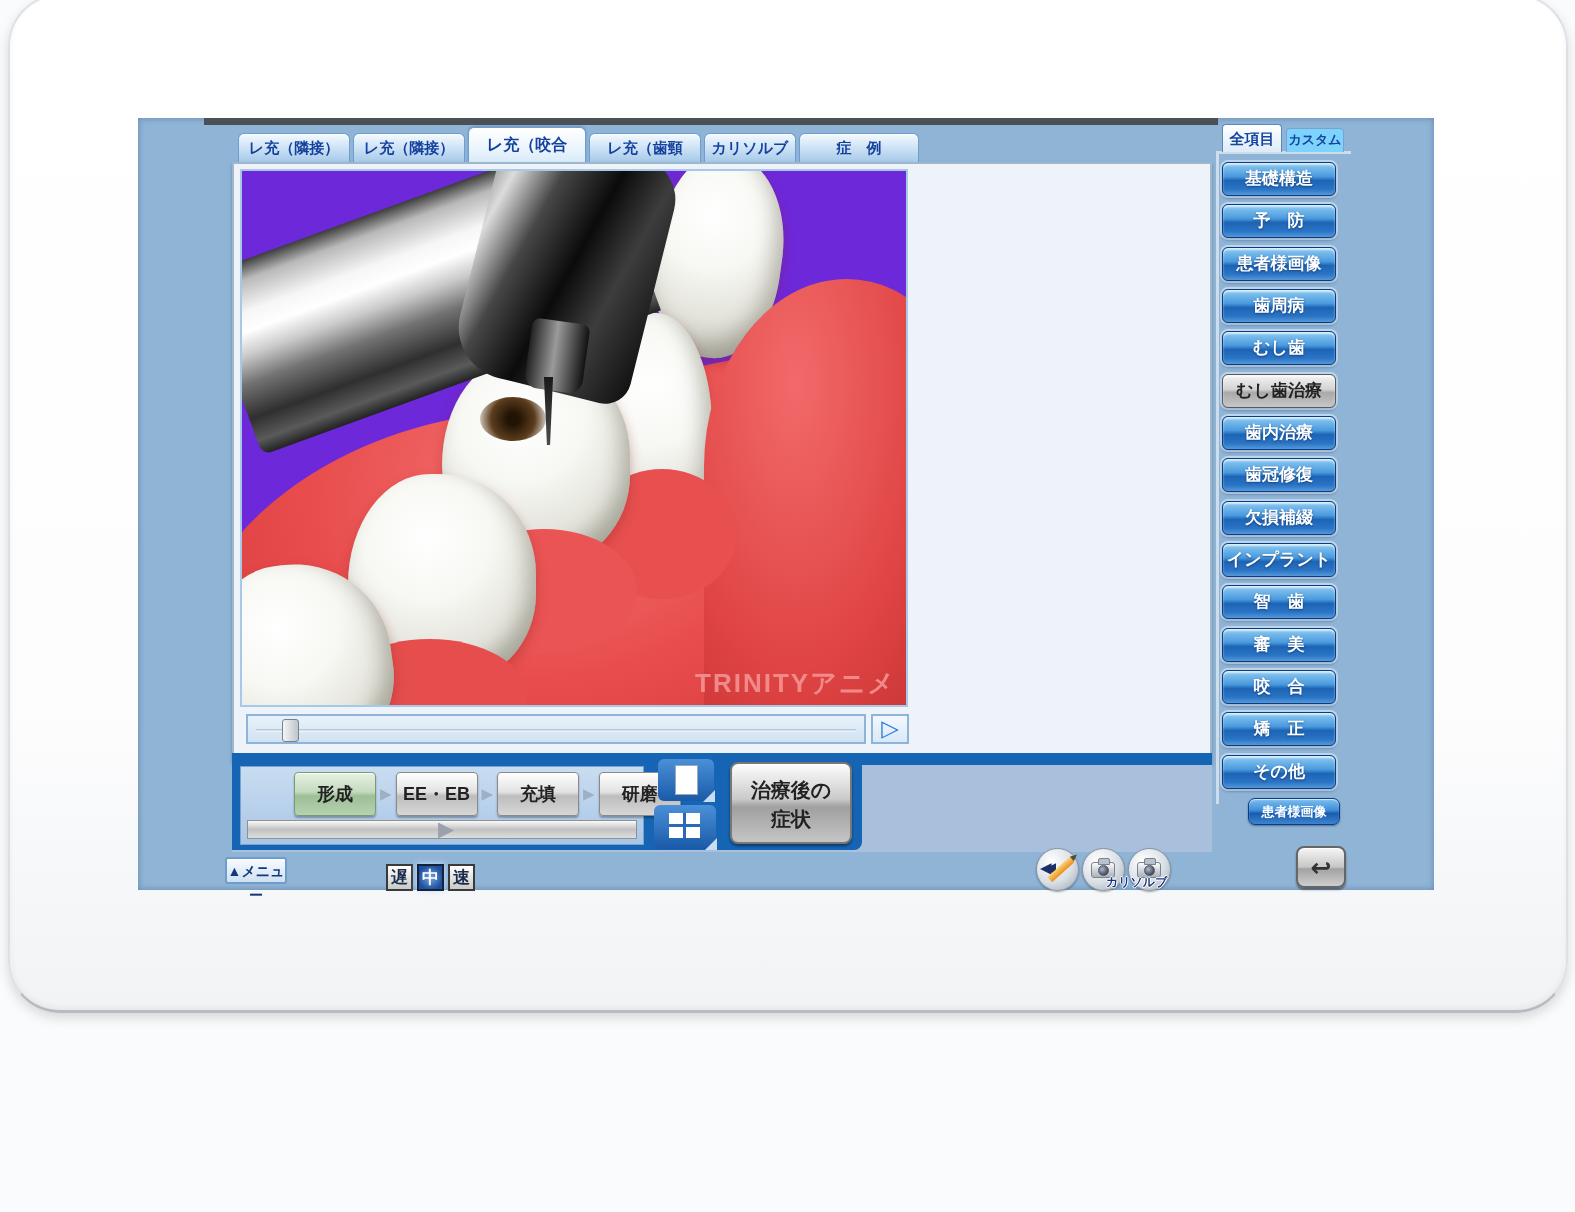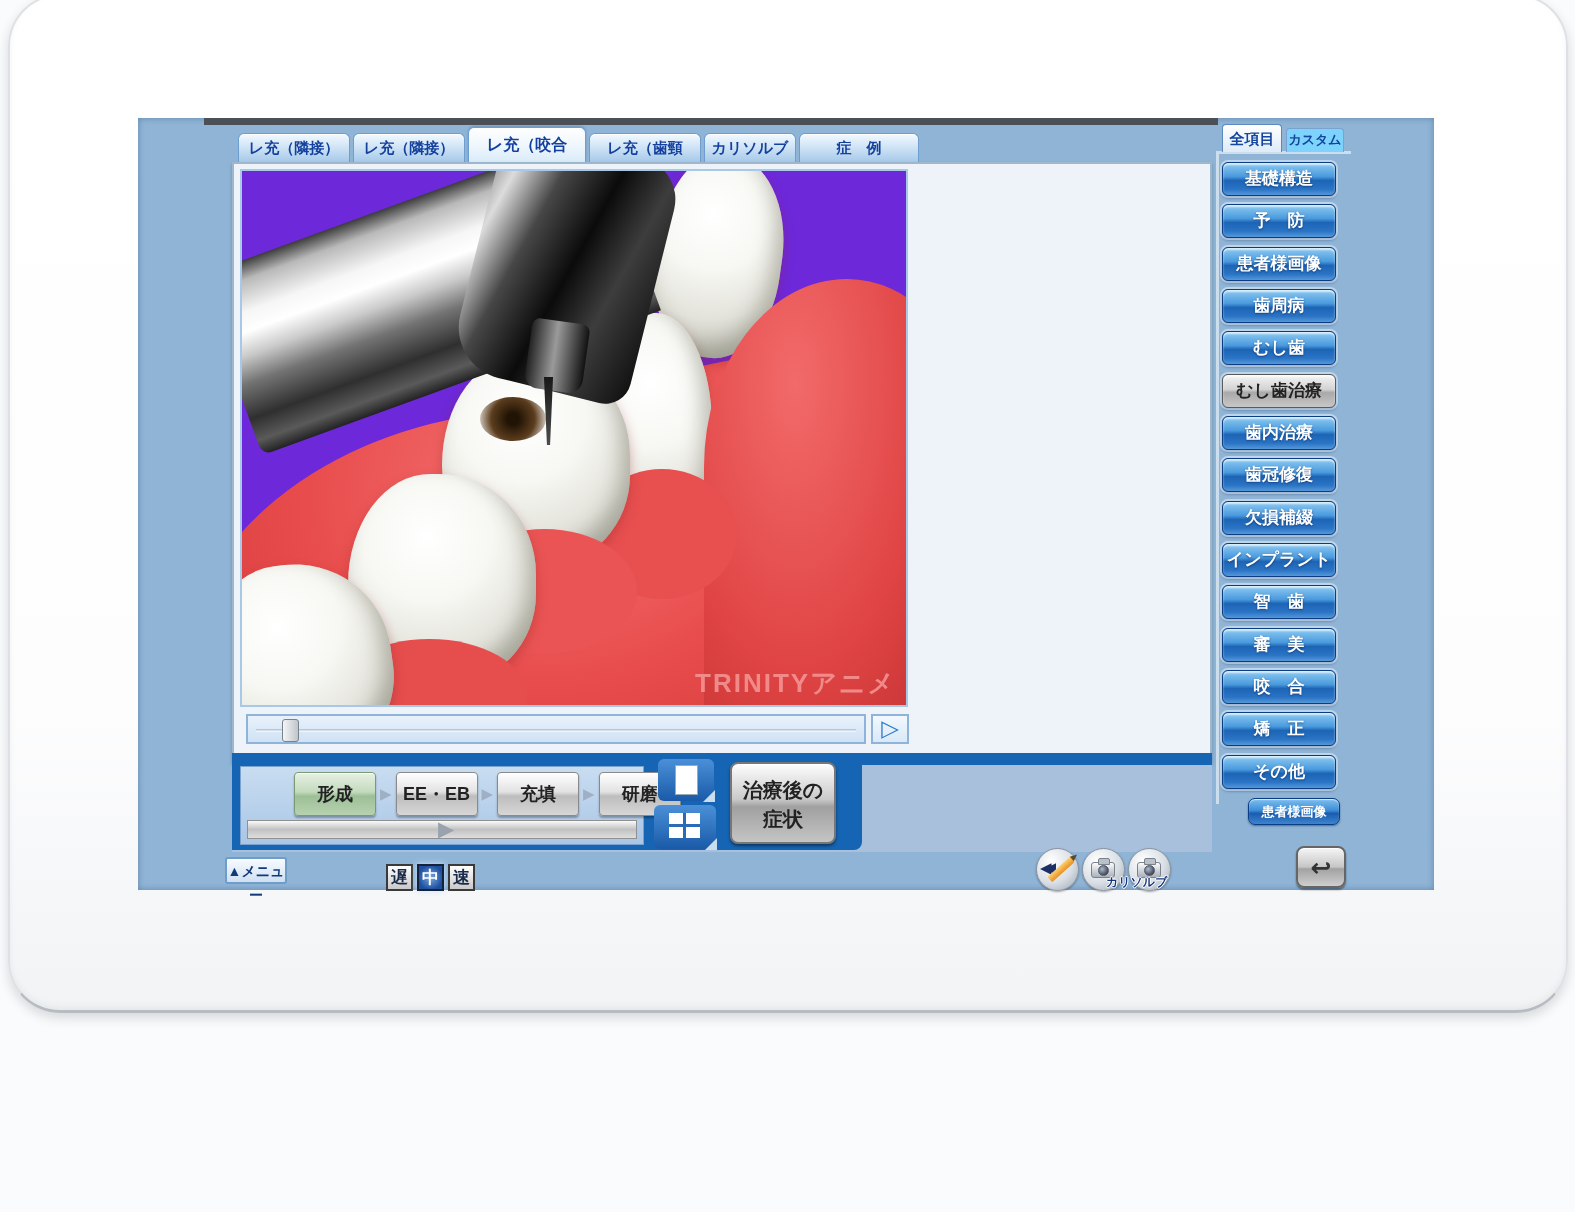--- a/index.html
+++ b/index.html
@@ -104,21 +104,21 @@
   .view-icons{position:absolute;left:420px;top:6px;width:66px;height:88px;}
   .vi{position:absolute;background:linear-gradient(180deg,#4a90d8,#1a5aa8);border-radius:6px;}
   .vi-fold{position:absolute;right:-1px;bottom:-1px;width:0;height:0;
     border-left:12px solid transparent;border-bottom:12px solid #c9ddf1;}
   .vi1{left:6px;top:0;width:56px;height:42px;}
   .vi1 .sq{position:absolute;left:17px;top:6px;width:21px;height:28px;background:#fff;border:1px solid #9ab;}
   .vi2{left:2px;top:46px;width:62px;height:44px;}
   .vi2 .grid{position:absolute;left:15px;top:8px;width:31px;height:25px;background:#fff;
     background-image:linear-gradient(#2a6ab8,#2a6ab8),linear-gradient(#2a6ab8,#2a6ab8);
     background-size:3px 100%,100% 3px;background-position:center center;background-repeat:no-repeat;}
-  .post-btn{position:absolute;left:498px;top:9px;width:106px;height:82px;box-sizing:border-box;
+  .post-btn{position:absolute;left:498px;top:9px;width:122px;height:82px;box-sizing:border-box;
     background:linear-gradient(180deg,#fdfdfd,#cacaca 45%,#a0a0a0 55%,#c5c5c5);
     border:2px solid #777;border-radius:8px;box-shadow:inset 0 1px 0 #fff,0 2px 3px rgba(0,0,0,.45);
     color:#222;font-size:20px;font-weight:bold;text-align:center;padding-top:12px;line-height:1.45;cursor:pointer;}
 
   
   .menu-btn{position:absolute;left:225px;top:857px;width:62px;height:27px;box-sizing:border-box;
     background:linear-gradient(180deg,#f8fbff,#cfe0f2);border:2px solid #6f9cc8;border-radius:3px;
     color:#123a7a;font-size:14px;font-weight:bold;text-align:center;line-height:24px;cursor:pointer;}
   .speed{position:absolute;left:386px;top:864px;display:flex;gap:4px;}
   .spd{width:27px;height:27px;box-sizing:border-box;border:2px solid #3a3a3a;

